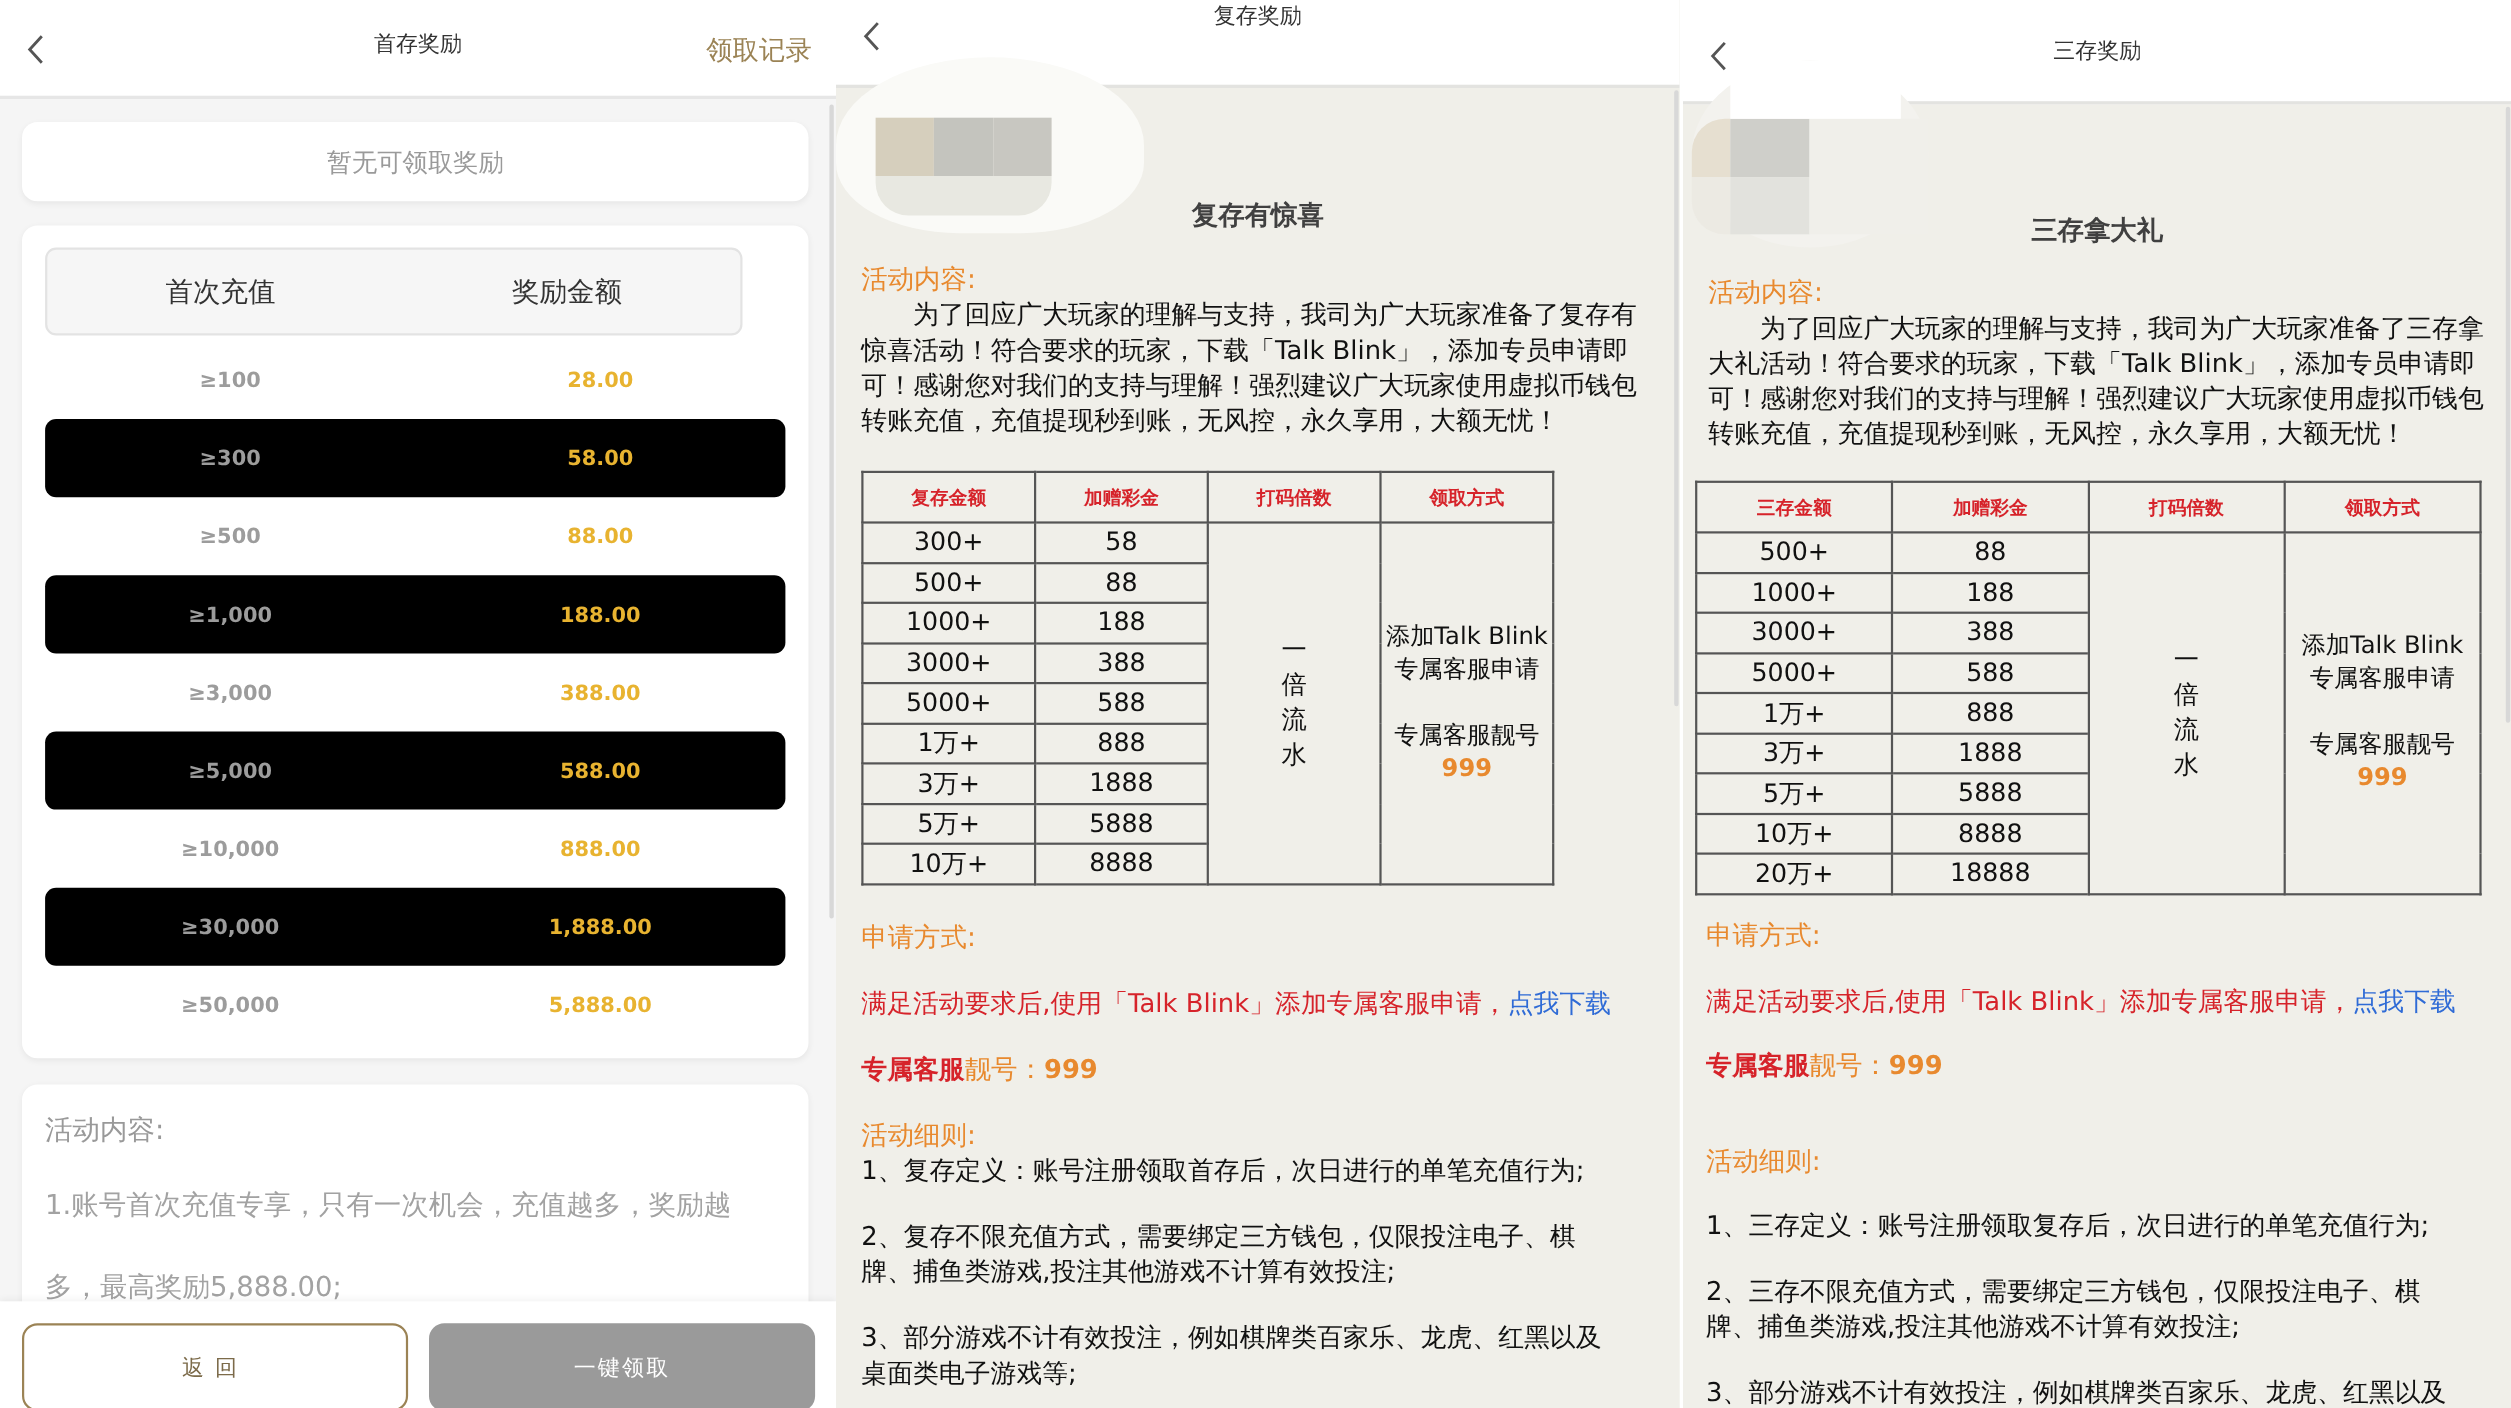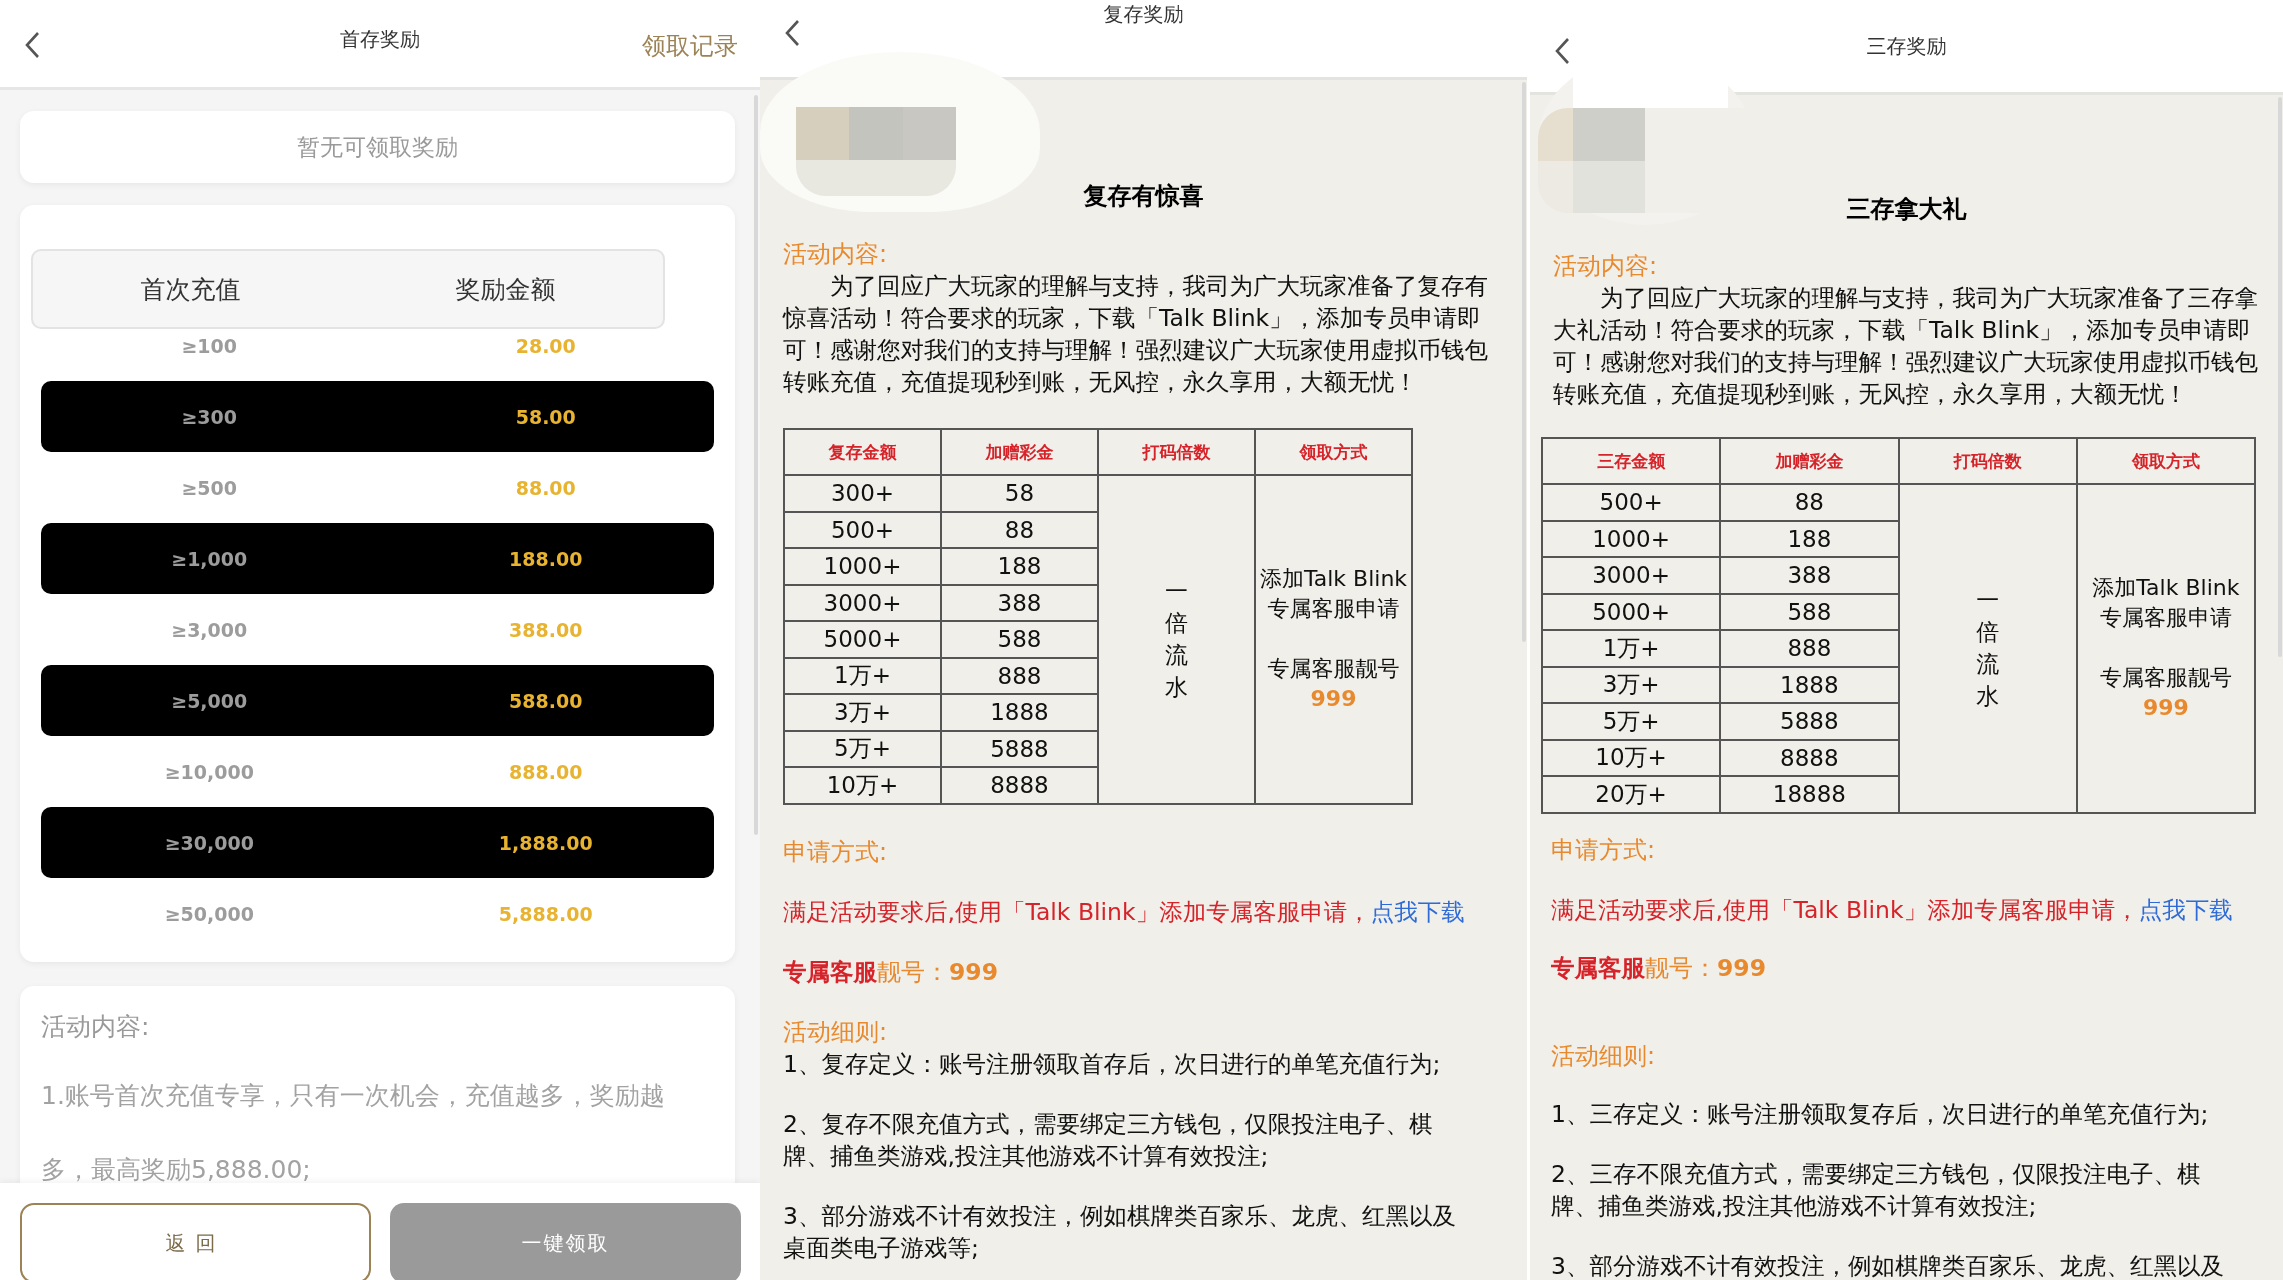--- a/index.html
+++ b/index.html
@@ -21,21 +21,21 @@
 
   
   #p1 .hdr { height: 90px; }
   #p1 .hdr .back { left: 22px; top: 30px; }
   #p1 .hdr .title { top: 26px; }
   #p1 .hdr .rlink { right: 22px; top: 30px; }
 
   .card { position: absolute; background: #fff; border-radius: 14px; box-shadow: 0 2px 6px rgba(0,0,0,0.06); }
   .empty-card { left: 20px; top: 111px; width: 715px; height: 72px; display: flex; align-items: center; justify-content: center; font-size: 23px; color: #9a9a9a; }
   .tbl-card { left: 20px; top: 205px; width: 715px; height: 757px; }
-  .tbl-head { position: absolute; left: 11px; top: 20px; width: 634px; height: 80px; background: #f6f6f6; border: 2px solid #e3e3e3; border-radius: 10px; display: flex; align-items: center; margin-top: 24px; }
+  .tbl-head { position: absolute; left: 21px; top: 20px; width: 634px; height: 80px; background: #f6f6f6; border: 2px solid #e3e3e3; border-radius: 10px; display: flex; align-items: center; }
   .tbl-head span { flex: 1; text-align: center; font-size: 25px; color: #333; }
   .tbl-rows { position: absolute; left: 21px; top: 105px; width: 673px; font-weight: bold; }
   .tbl-row { height: 71px; display: flex; align-items: center; border-radius: 10px; }
   .tbl-row.shade { background: #000000; }
   .tbl-row span { flex: 1; text-align: center; font-size: 19px; }
   .tbl-row .c1 { color: #9c9c9c; }
   .tbl-row .c2 { color: #e8b330; }
 
   .desc-card { left: 20px; top: 986px; width: 715px; height: 260px; padding: 24px 21px; }
   .desc-card .dt { font-size: 25px; color: #999; margin-bottom: 6px; }
@@ -53,21 +53,21 @@
   #p2 .hdr .back { left: 22px; top: 18px; }
   #p2 .hdr .title { top: 1px; }
   #p3 .hdr { height: 95px; border-bottom: 3px solid #e3e3e0; }
   #p3 .hdr .back { left: 22px; top: 36px; }
   #p3 .hdr .title { top: 33px; }
 
   .mosaic { position: absolute; }
   .mosaic .blob { position: absolute; background: #fafaf8; border-radius: 50% 50% 40% 40%; }
   .mosaic .tile { position: absolute; }
 
-  .sub { position: absolute; left: 0; right: 0; text-align: center; font-size: 24px; font-weight: bold; color: #000000; }
+  .sub { position: absolute; left: 0; right: 0; text-align: center; font-size: 24px; font-weight: bold; color: #404040; }
   .body { position: absolute; left: 23px; right: 20px; font-size: 23.5px; line-height: 32px; color: #111; }
   .sec { color: #e8892e; font-size: 24px; }
   .para { text-indent: 2em; }
 
   table.grid { position: absolute; border-collapse: collapse; background: #f0efe9; }
   table.grid td, table.grid th { border: 2px solid #555; text-align: center; font-weight: normal; }
   table.grid th { color: #d6232a; font-size: 17px; font-weight: bold; height: 46px; }
   table.grid td { font-size: 23px; color: #111; height: 36.5px; padding: 0; }
   table.grid td.flow { font-size: 23px; line-height: 32px; }
   table.grid td.method { font-size: 22px; line-height: 30px; }

